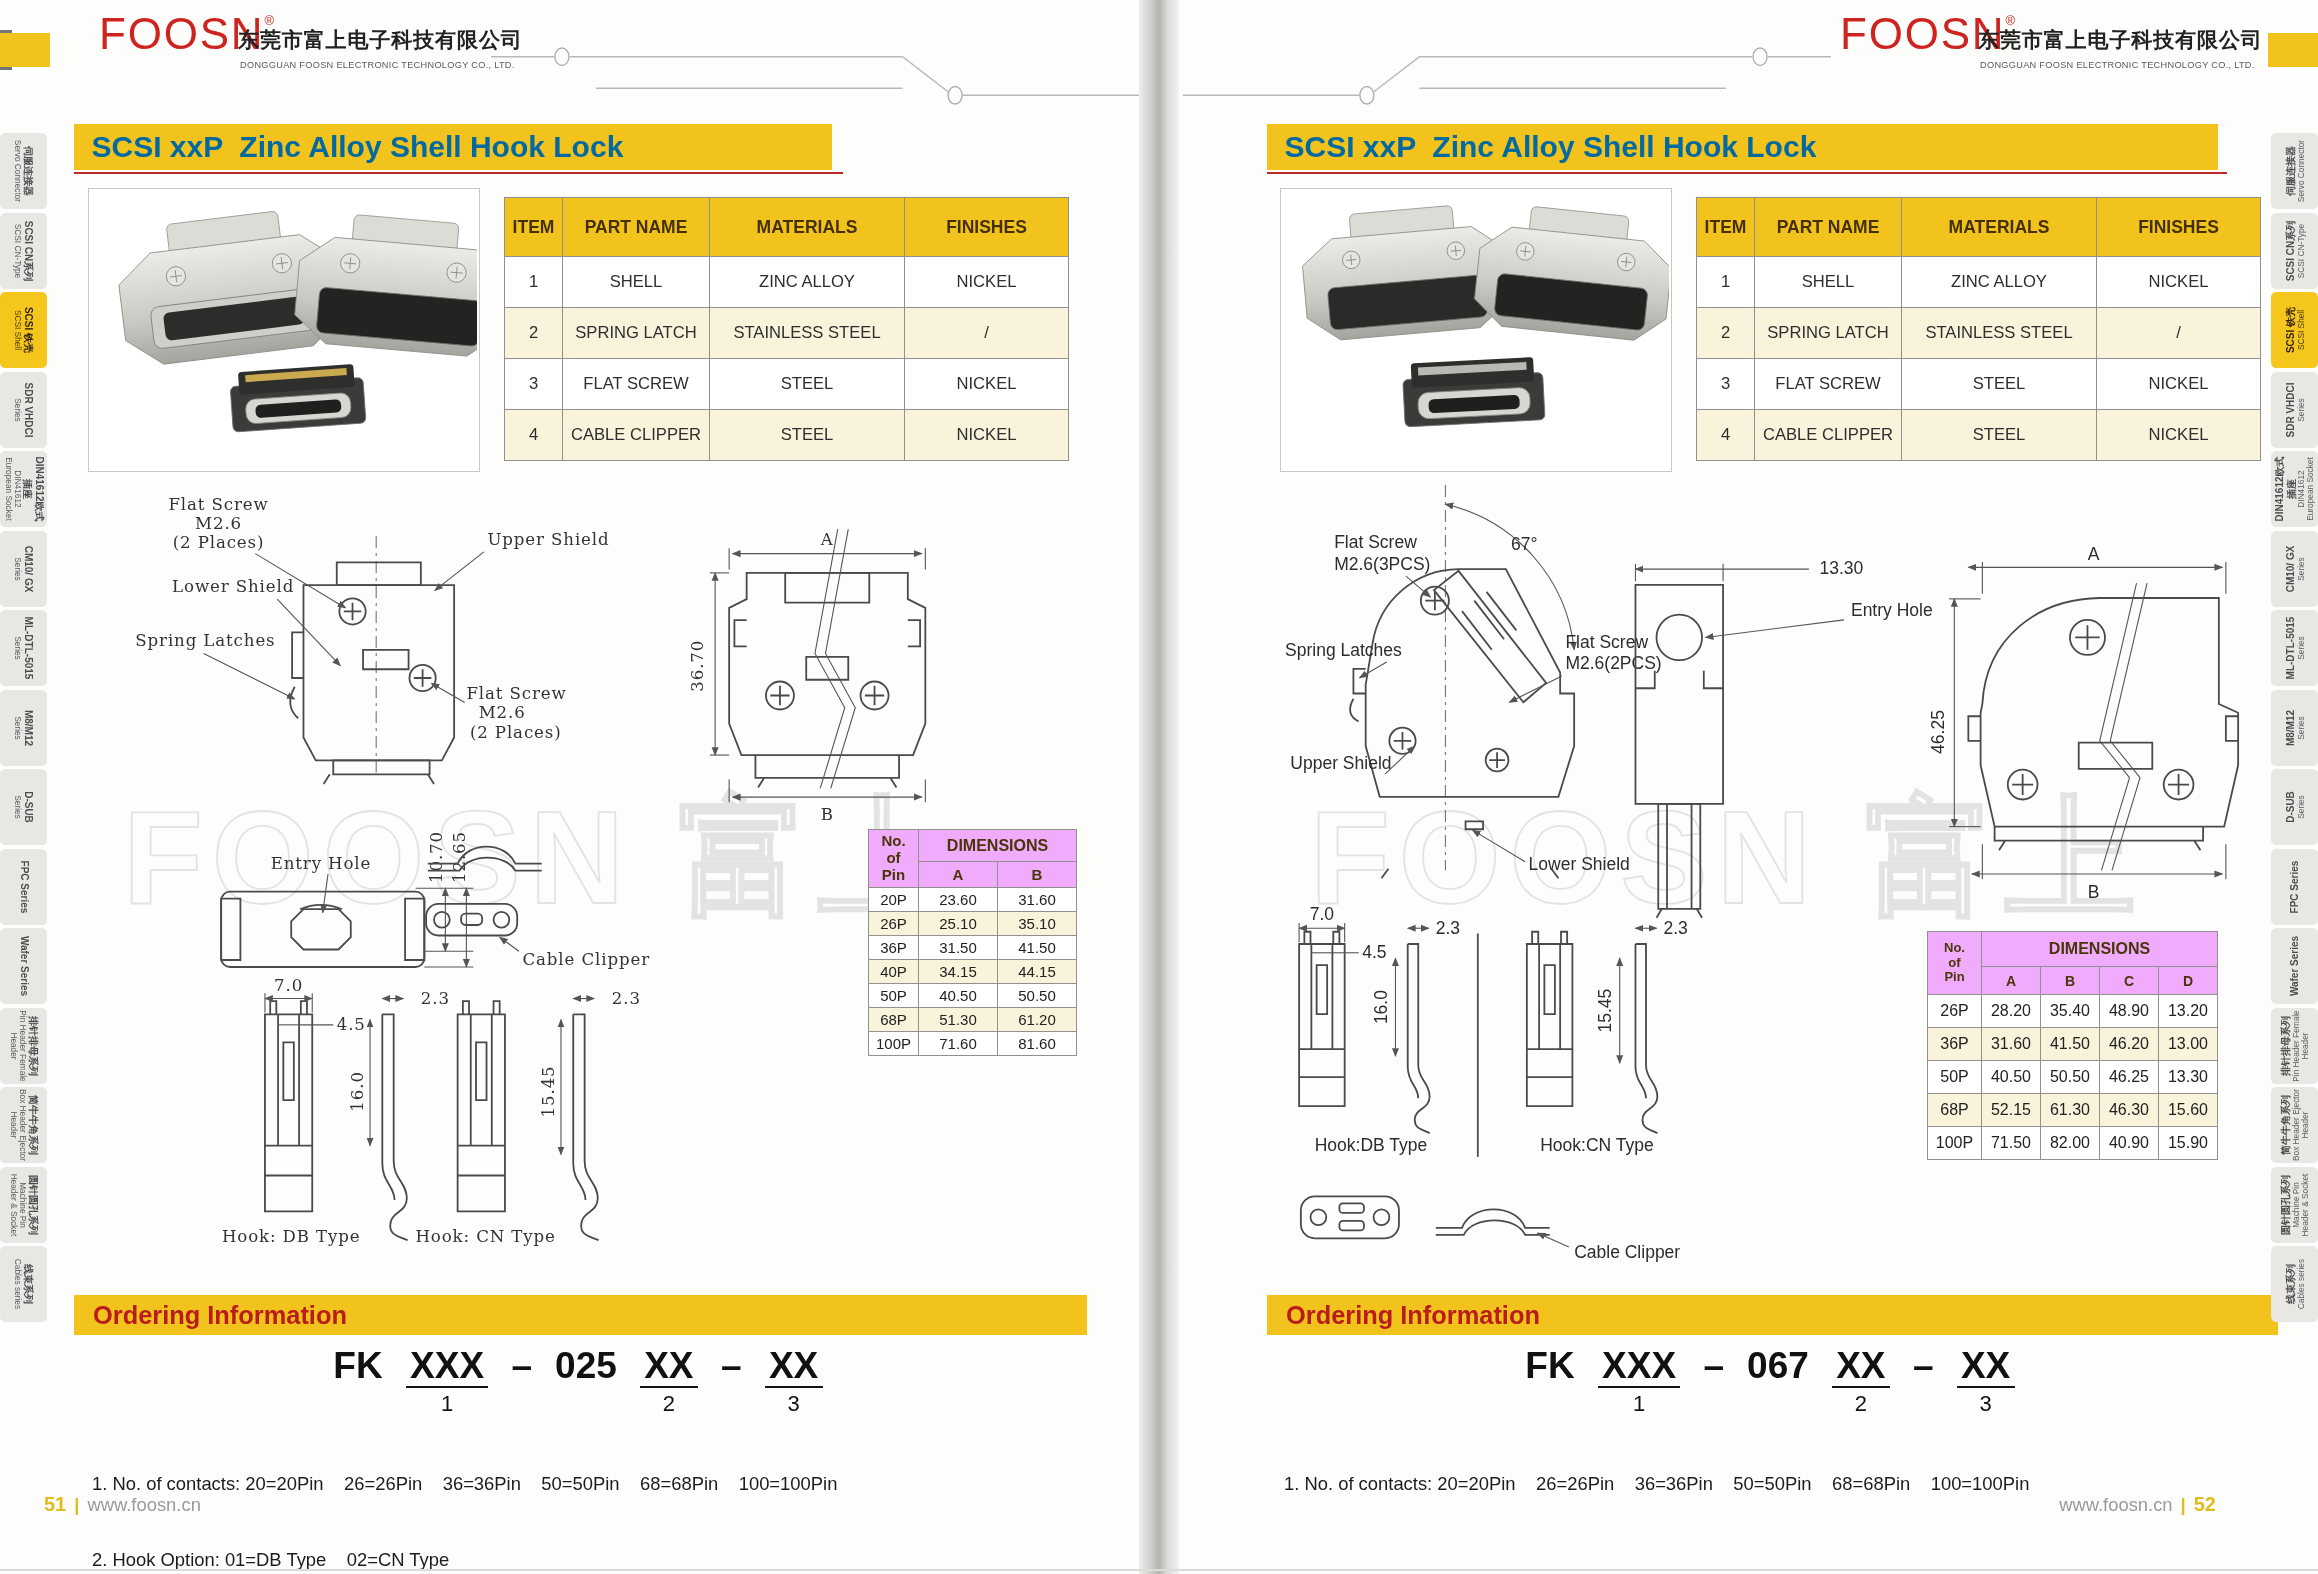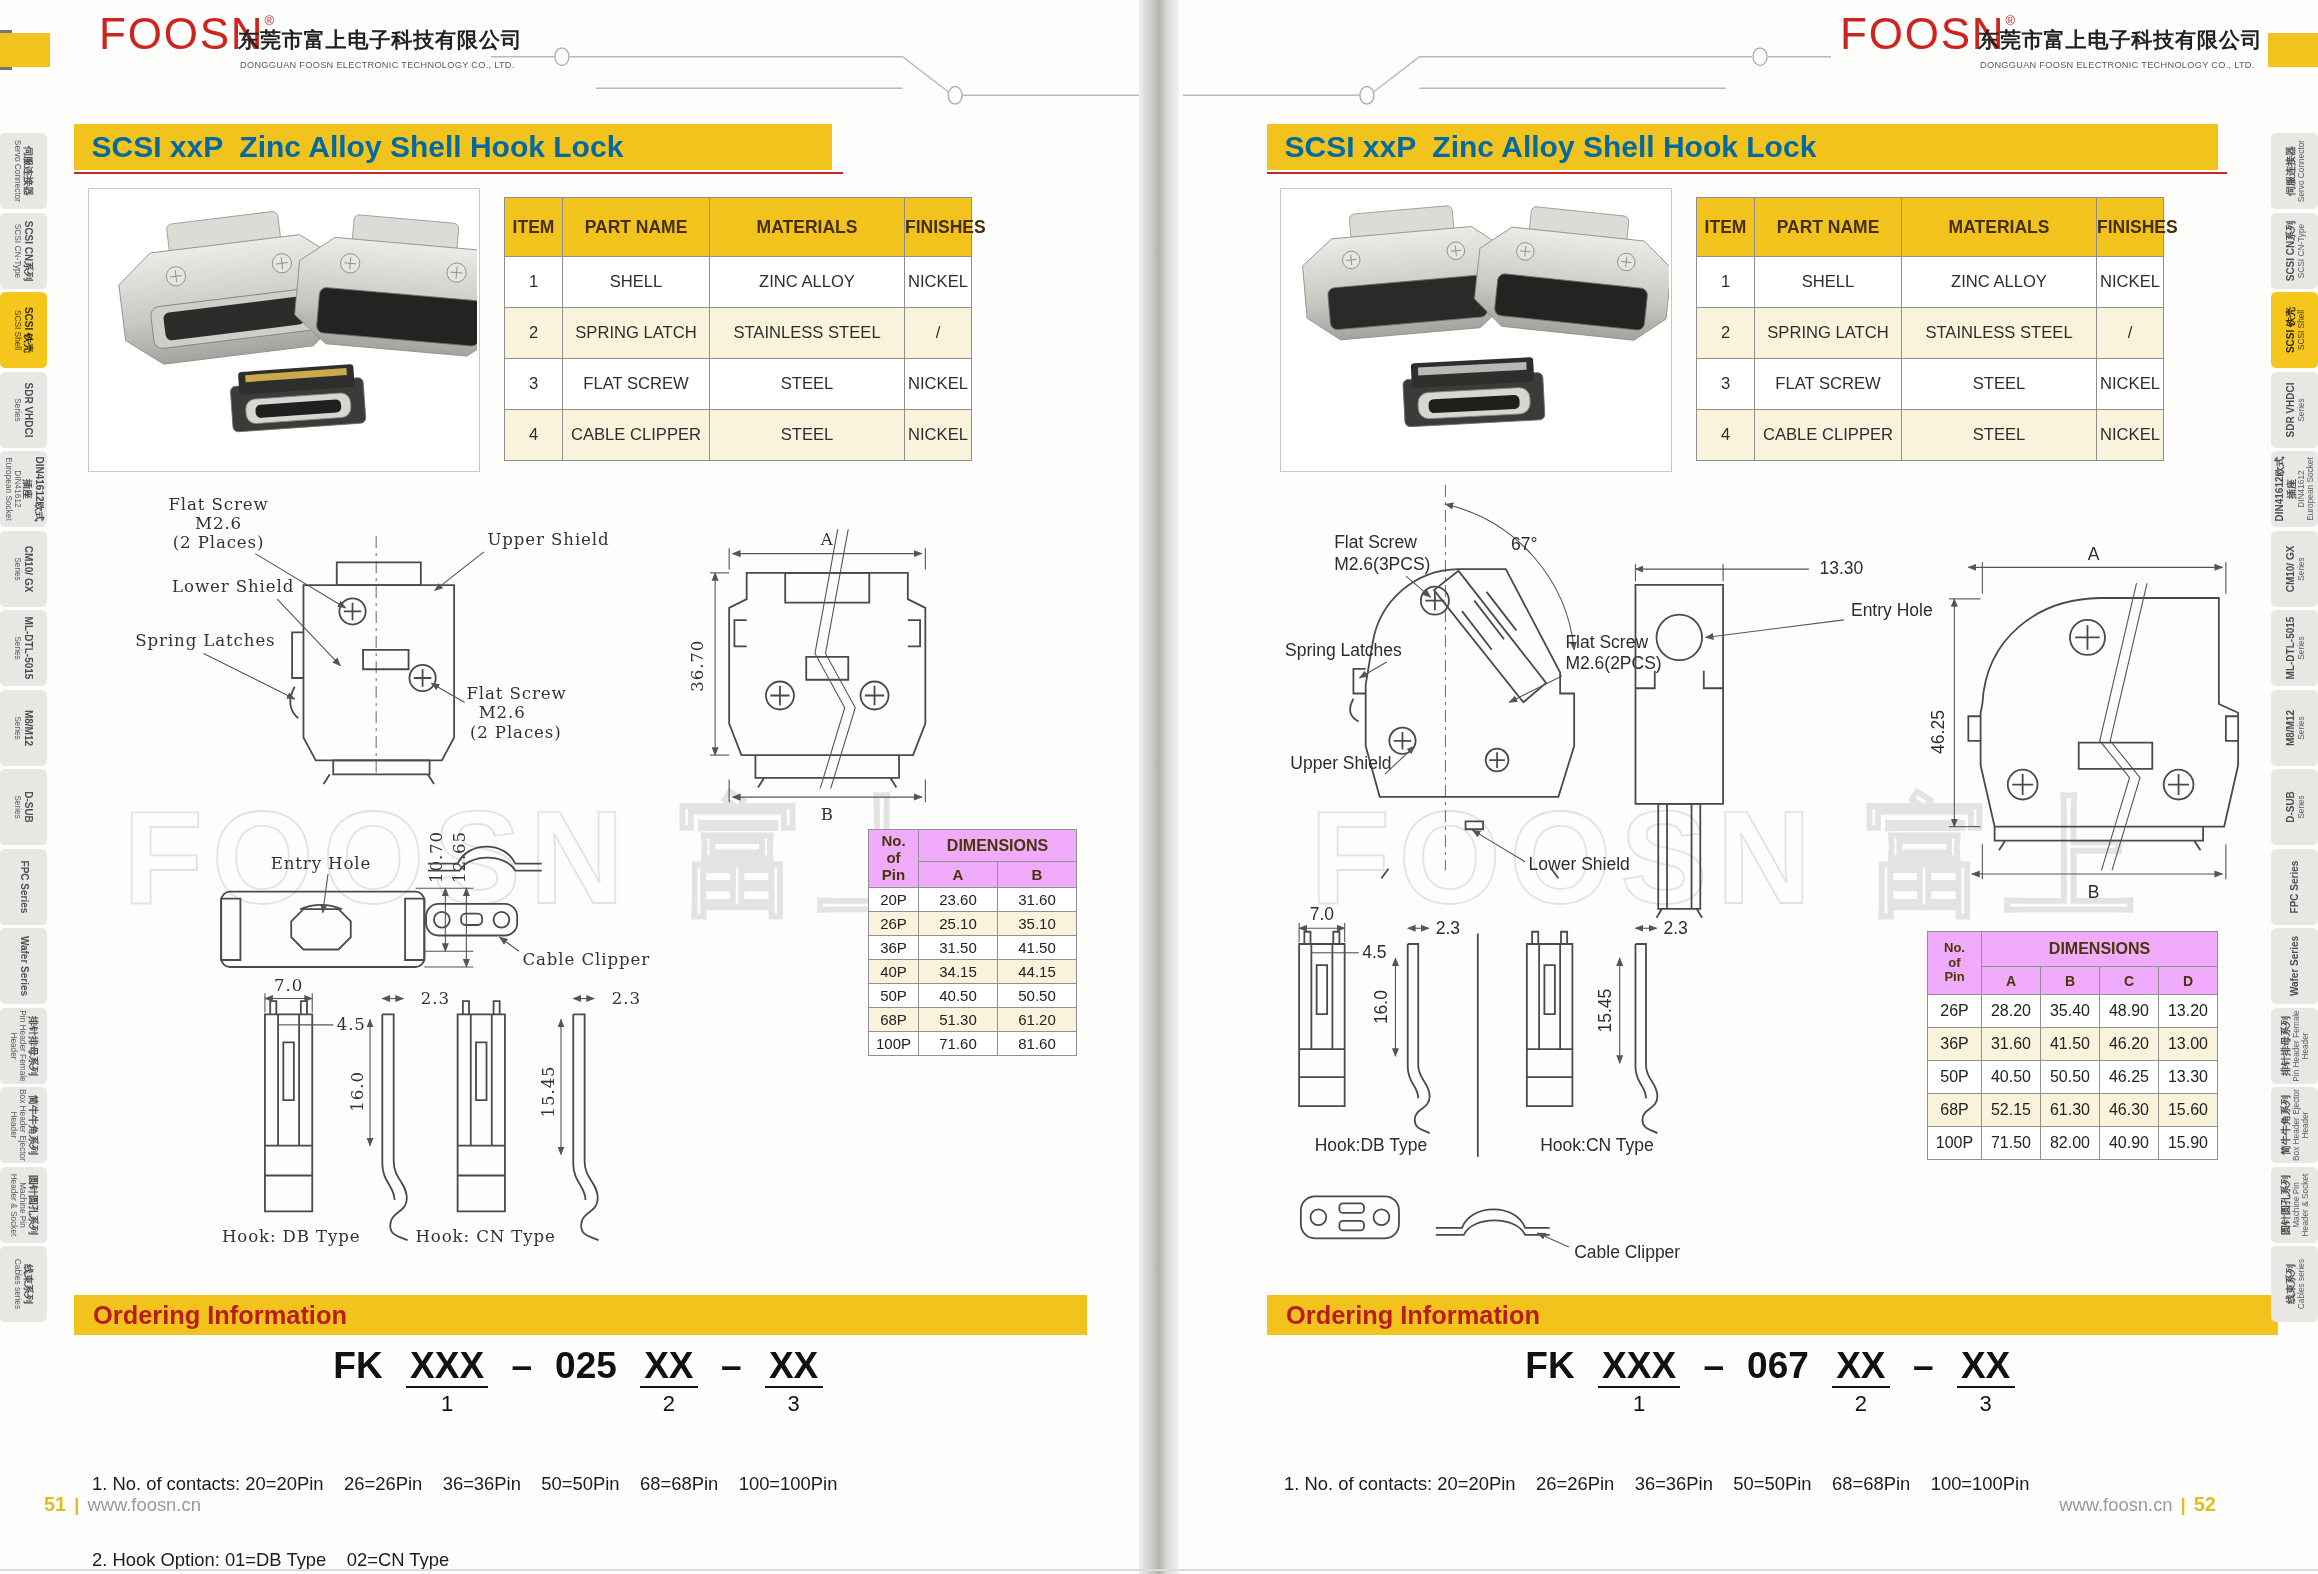--- a/index.html
+++ b/index.html
@@ -25,21 +25,21 @@
   .sidebar{position:absolute;top:133px;width:47px;display:flex;flex-direction:column;gap:3.5px;}
   .sb-l{left:0}.sb-r{right:0}
   .tab{height:76px;background:#E9E7E3;border-radius:5.3px;position:relative;}
   .tab.active{background:#F5C71D;}
   .tab-in{position:absolute;top:50%;left:50%;width:75px;text-align:center;}
   .sb-l .tab-in{transform:translate(-50%,-50%) rotate(90deg);}
   .sb-r .tab-in{transform:translate(-50%,-50%) rotate(-90deg);}
   .t1{font-size:10px;font-weight:bold;color:#4c4c4c;line-height:1.15;}
   .t2{font-size:8.3px;color:#5c5c5c;line-height:1.12;}
   .tab.active .t1{color:#33250a}.tab.active .t2{color:#4a3a14}
-  table.mat{position:absolute;top:197px;width:468px;border-collapse:collapse;table-layout:fixed;border:1.8px solid #5c5c5c;}
+  table.mat{position:absolute;top:197px;width:565px;border-collapse:collapse;table-layout:fixed;border:1.8px solid #5c5c5c;}
   .mat th{background:#F2C31C;color:#453005;font-size:17.5px;height:58px;}
   .mat th,.mat td{border:0.9px solid #8f8f8f;text-align:center;vertical-align:middle;padding:0;}
   .mat td{font-size:16.6px;color:#2e2e2e;background:#fff;height:50px;}
   .mat tr.alt td{background:#FAF3DB;}
   table.dims{position:absolute;border-collapse:collapse;table-layout:fixed;border:1.8px solid #6a6a6a;}
   .dims th{background:#f0abfc;color:#4a3509;}
   .dims th,.dims td{border:0.9px solid #909090;text-align:center;vertical-align:middle;padding:0;}
   .dims td{background:#fff;color:#222;}
   .dimsL{left:868px;top:829px;width:209px;}
   .dimsL td{font-size:15px;height:23px;}

